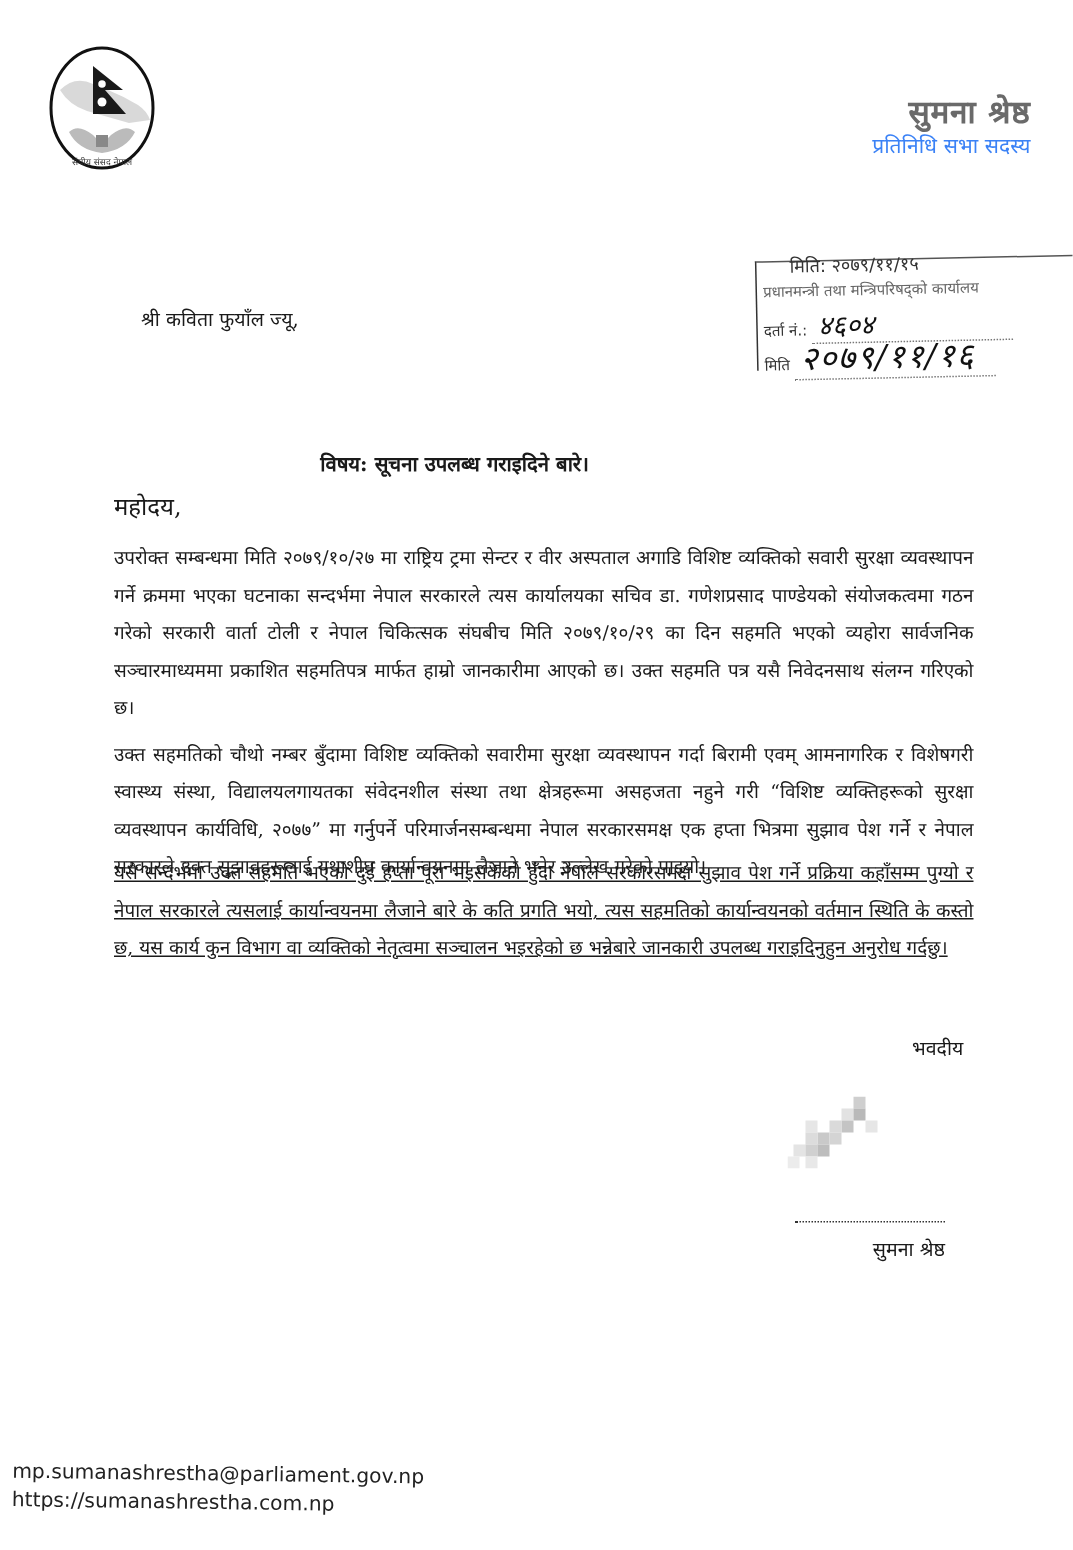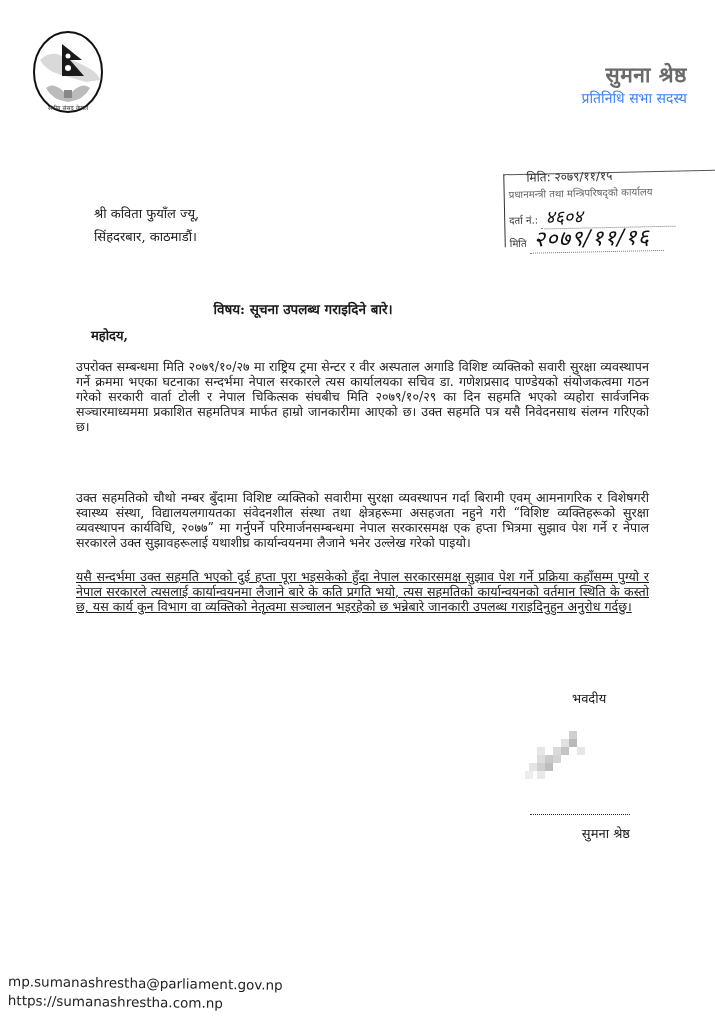--- a/index.html
+++ b/index.html
@@ -87,39 +87,38 @@
       width: 586px;
       top: 300px;
       text-align: center;
       font-weight: bold;
       font-size: 13.5px;
       padding-left: 20px;
       box-sizing: border-box;
     }
     .salutation {
       position: absolute;
-      left: 91px;
+      left: 76px;
       top: 326px;
-      font-size: 13px;
-      font-weight: bold;
+      font-size: 16px;
     }
     .para {
       position: absolute;
       left: 76px;
       width: 573px;
       font-size: 12.6px;
-      line-height: 15px;
+      line-height: 25px;
       text-align: justify;
     }
     .p1 { top: 359px; }
     .p2 { top: 490px; }
     .p3 { top: 569px; text-decoration: underline; }
     .closing {
       position: absolute;
-      left: 572px;
+      left: 608px;
       top: 689px;
       font-size: 13px;
     }
     .signature {
       position: absolute;
       left: 525px;
       top: 731px;
       width: 72px;
       height: 48px;
     }
@@ -179,21 +178,20 @@
     <span class="hand">४६०४</span>
   </div>
   <div class="row miti-row">
     <span>मिति</span>
     <span class="hand big">२०७९/११/१६</span>
   </div>
 </div>
 
 <div class="recipient">
   <div>श्री कविता फुयाँल ज्यू,</div>
-  <div>सिंहदरबार, काठमाडौं।</div>
 </div>
 
 <div class="subject">विषय: सूचना उपलब्ध गराइदिने बारे।</div>
 
 <div class="salutation">महोदय,</div>
 
 <div class="para p1">उपरोक्त सम्बन्धमा मिति २०७९/१०/२७ मा राष्ट्रिय ट्रमा सेन्टर र वीर अस्पताल अगाडि विशिष्ट व्यक्तिको सवारी सुरक्षा व्यवस्थापन गर्ने क्रममा भएका घटनाका सन्दर्भमा नेपाल सरकारले त्यस कार्यालयका सचिव डा. गणेशप्रसाद पाण्डेयको संयोजकत्वमा गठन गरेको सरकारी वार्ता टोली र नेपाल चिकित्सक संघबीच मिति २०७९/१०/२९ का दिन सहमति भएको व्यहोरा सार्वजनिक सञ्चारमाध्यममा प्रकाशित सहमतिपत्र मार्फत हाम्रो जानकारीमा आएको छ। उक्त सहमति पत्र यसै निवेदनसाथ संलग्न गरिएको छ।</div>
 <div class="para p2">उक्त सहमतिको चौथो नम्बर बुँदामा विशिष्ट व्यक्तिको सवारीमा सुरक्षा व्यवस्थापन गर्दा बिरामी एवम् आमनागरिक र विशेषगरी स्वास्थ्य संस्था, विद्यालयलगायतका संवेदनशील संस्था तथा क्षेत्रहरूमा असहजता नहुने गरी “विशिष्ट व्यक्तिहरूको सुरक्षा व्यवस्थापन कार्यविधि, २०७७” मा गर्नुपर्ने परिमार्जनसम्बन्धमा नेपाल सरकारसमक्ष एक हप्ता भित्रमा सुझाव पेश गर्ने र नेपाल सरकारले उक्त सुझावहरूलाई यथाशीघ्र कार्यान्वयनमा लैजाने भनेर उल्लेख गरेको पाइयो।</div>
 <div class="para p3">यसै सन्दर्भमा उक्त सहमति भएको दुई हप्ता पूरा भइसकेको हुँदा नेपाल सरकारसमक्ष सुझाव पेश गर्ने प्रक्रिया कहाँसम्म पुग्यो र नेपाल सरकारले त्यसलाई कार्यान्वयनमा लैजाने बारे के कति प्रगति भयो, त्यस सहमतिको कार्यान्वयनको वर्तमान स्थिति के कस्तो छ, यस कार्य कुन विभाग वा व्यक्तिको नेतृत्वमा सञ्चालन भइरहेको छ भन्नेबारे जानकारी उपलब्ध गराइदिनुहुन अनुरोध गर्दछु।</div>
 

